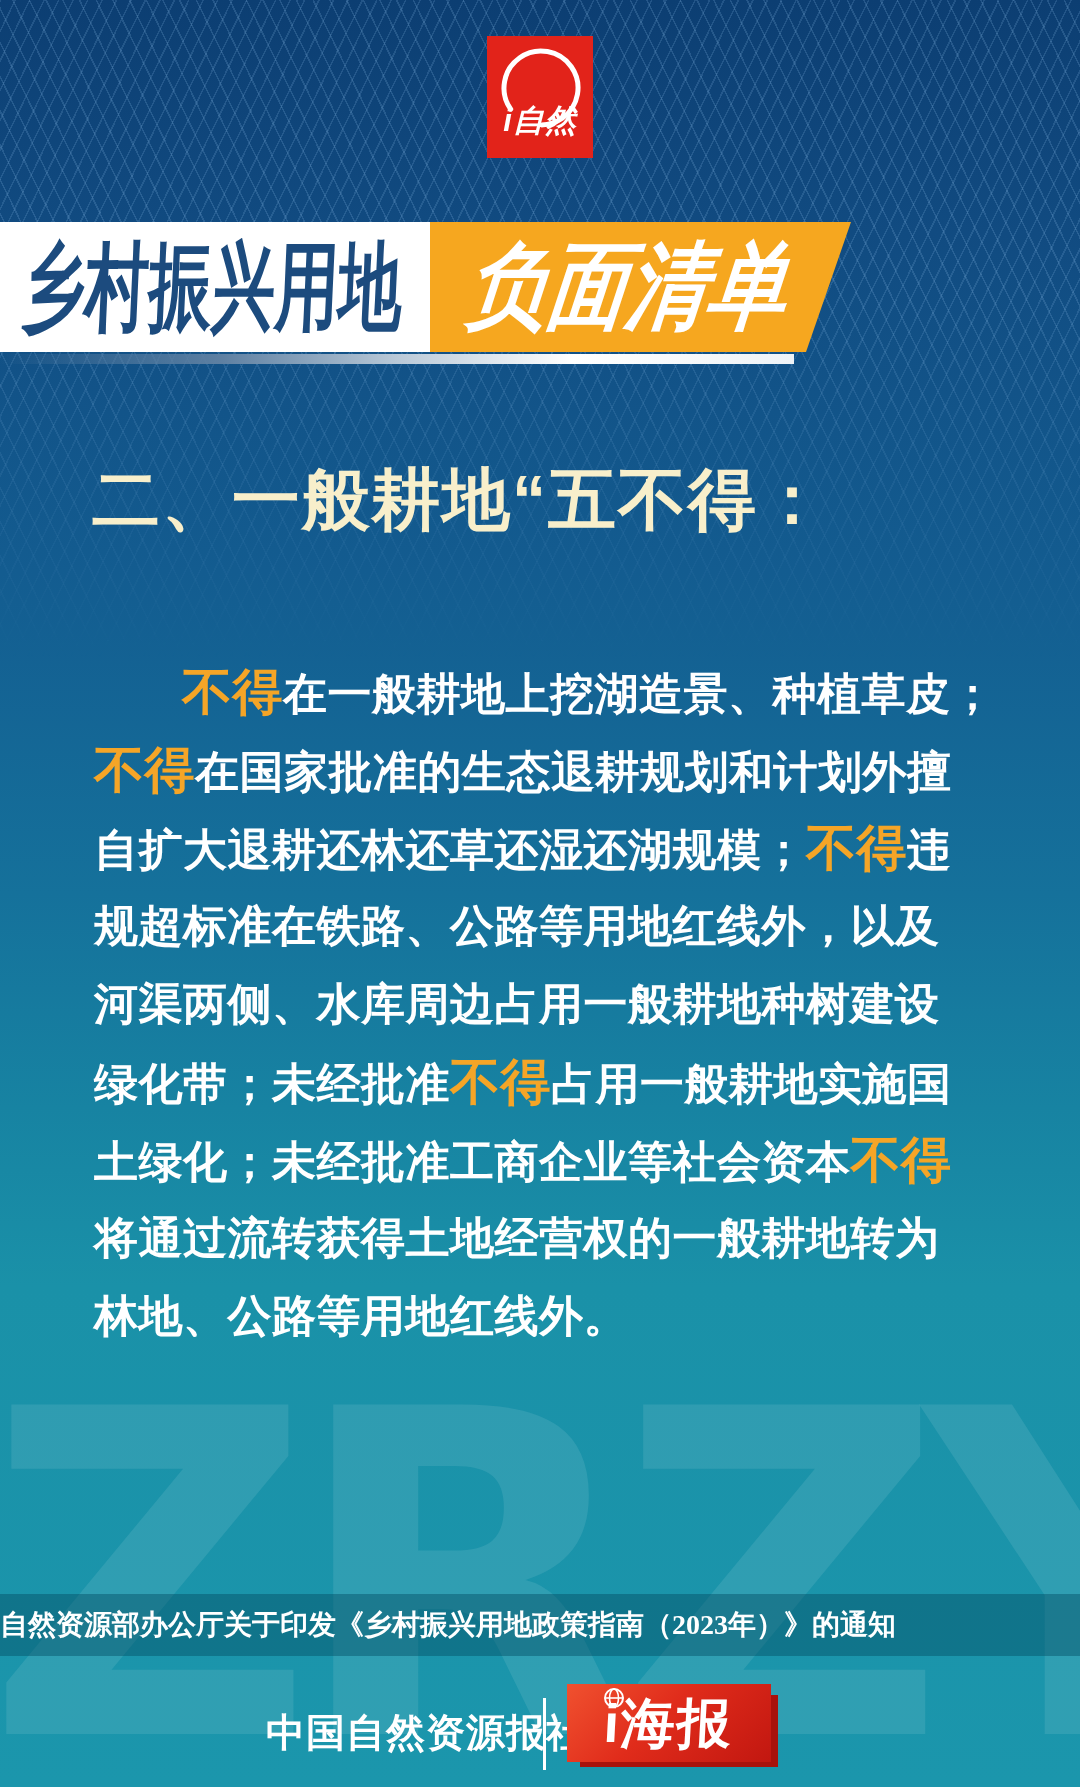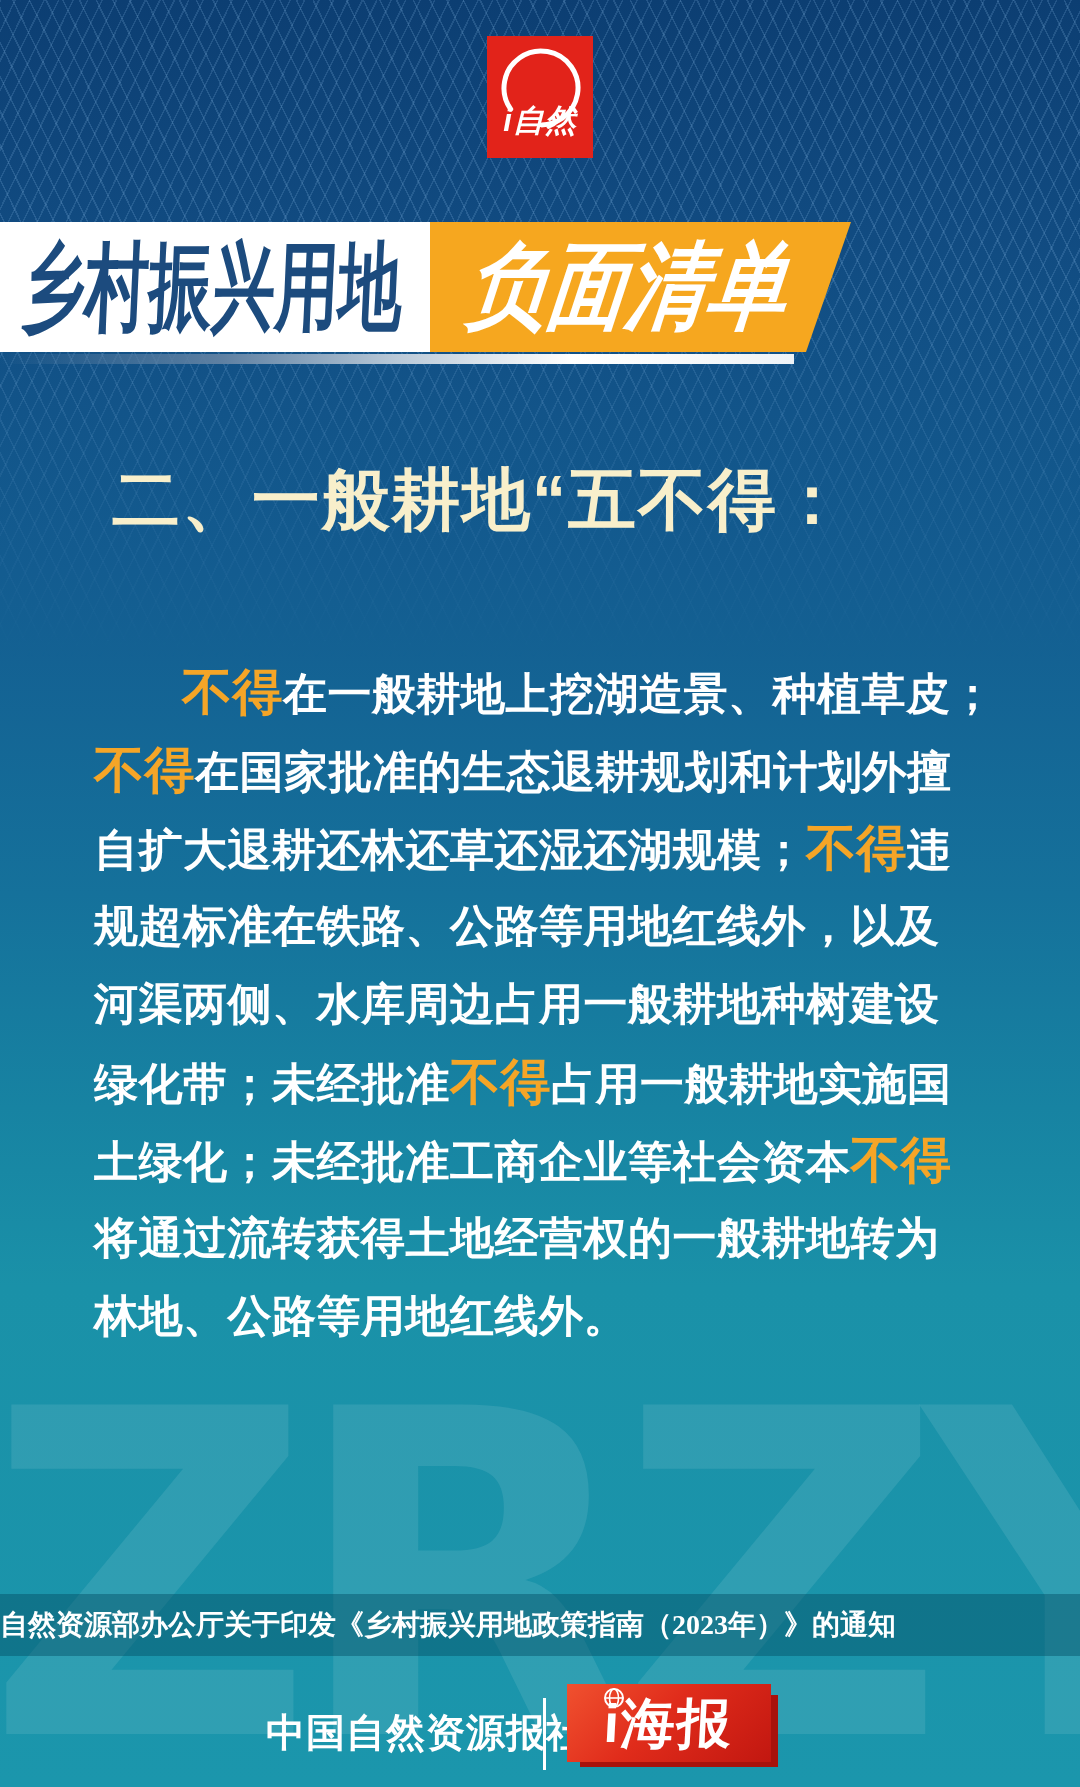--- a/index.html
+++ b/index.html
@@ -49,21 +49,21 @@
     display:inline-block;color:#ffffff;font-family:"Liberation Serif","DejaVu Serif",serif;
     font-style:italic;font-weight:bold;font-size:95px;line-height:95px;white-space:nowrap;
     transform:translateX(38px) scaleX(.84) skewX(-8deg);transform-origin:left center;
   }
   .banner-underline{
     position:absolute;left:0;top:354px;width:794px;height:10px;z-index:3;
     background:linear-gradient(90deg,rgba(16,72,124,0) 0%,#5e80a2 28%,#b9c9d8 50%,#ffffff 72%,#eef3f7 100%);
   }
   
   .heading{
-    position:absolute;left:112px;top:458px;margin:0;z-index:3;
+    position:absolute;left:92px;top:458px;margin:0;z-index:3;
     color:#f8efcb;font-weight:900;font-size:68px;line-height:82px;letter-spacing:2px;white-space:nowrap;
   }
   
   .body-text{position:absolute;left:94px;top:653px;width:892px;z-index:3;}
   .body-line{
     height:78px;line-height:78px;color:#ffffff;font-weight:bold;font-size:44px;
     letter-spacing:.5px;white-space:nowrap;
   }
   .body-line.indent{padding-left:88px;}
   .hl{color:#f5a527;font-size:50px;font-weight:900;}

